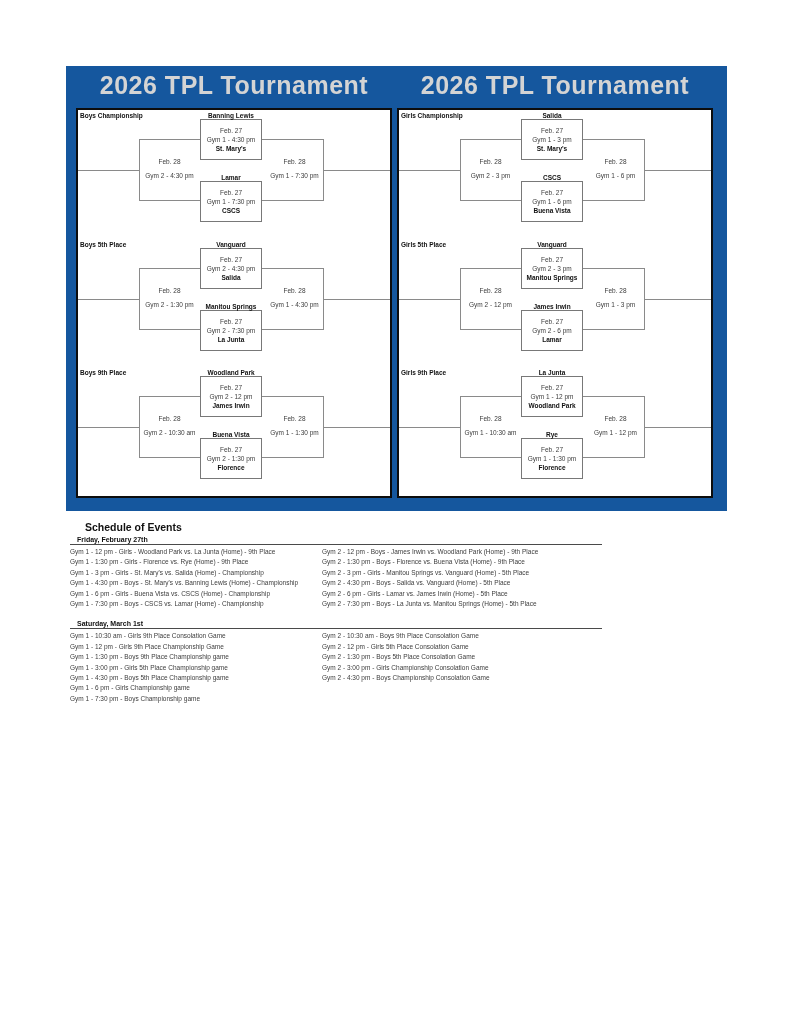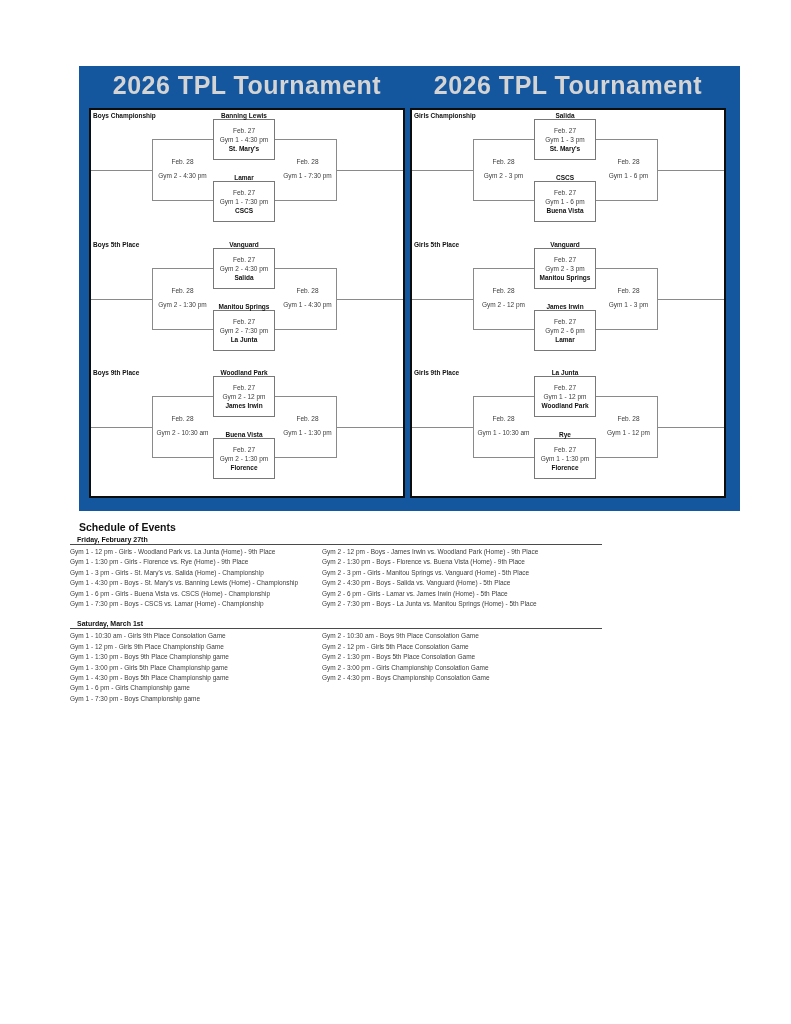--- a/index.html
+++ b/index.html
@@ -1,21 +1,21 @@
 <!DOCTYPE html>
 <html><head>
 <meta charset="utf-8">
 <style>
   * { margin:0; padding:0; box-sizing:border-box; }
   html,body { background:#ffffff; }
   body { width:791px; height:1024px; position:relative; overflow:hidden;
          font-family:"Liberation Sans", sans-serif; }
 
   
-  .banner { position:absolute; left:66px; top:66px; width:661px; height:445px; background:#15579E;margin-left:13px; }
+  .banner { position:absolute; left:66px; top:66px; width:661px; height:445px; background:#15579E; }
   .banner-title { position:absolute; top:5px; width:316px; text-align:center;
                   font-size:25px; font-weight:bold; color:#D4D4D4; letter-spacing:0.5px; white-space:nowrap; }
   .t-left { left:10px; }
   .t-right { left:331px; }
   .panel { position:absolute; top:42px; width:316px; height:390px; background:#ffffff;
            border:2px solid #0d0d0d; display:flex; flex-direction:column; overflow:hidden; }
   .p-left { left:10px; }
   .p-right { left:331px; }
 
   
@@ -39,21 +39,21 @@
   .mid-left  { left:0;     width:61px; }
   .mid-right { left:246px; width:66px; }
   .conn-text { position:absolute; top:48px; width:71px; text-align:center; }
   .conn-text-left  { left:56px; }
   .conn-text-right { left:181px; }
   .conn-date { font-size:6.5px; color:#3c3c3c; line-height:8px; margin-bottom:6px; white-space:nowrap; }
   .conn-time { font-size:6.5px; color:#3c3c3c; line-height:8px; white-space:nowrap; }
 
   
   .schedule { position:absolute; left:70px; top:521px; width:532px; }
-  .sched-heading { font-size:10.5px; font-weight:bold; color:#111; margin:0 0 3px 9px; }
+  .sched-heading { font-size:10.5px; font-weight:bold; color:#111; margin:0 0 3px 15px; }
   .day-label { font-size:7px; font-weight:bold; color:#111; margin:0 0 1px 7px; }
   .day-rule { border-top:1.5px solid #4a4a4a; margin-bottom:2px; }
   .day { margin-bottom:11px; }
   .day-cols { display:flex; }
   .col-left { width:252px; }
   .col-right { flex:1; }
   .sched-item { font-size:6.5px; color:#3c3c3c; line-height:10.4px; white-space:nowrap; }
 </style>
 </head>
 <body>

